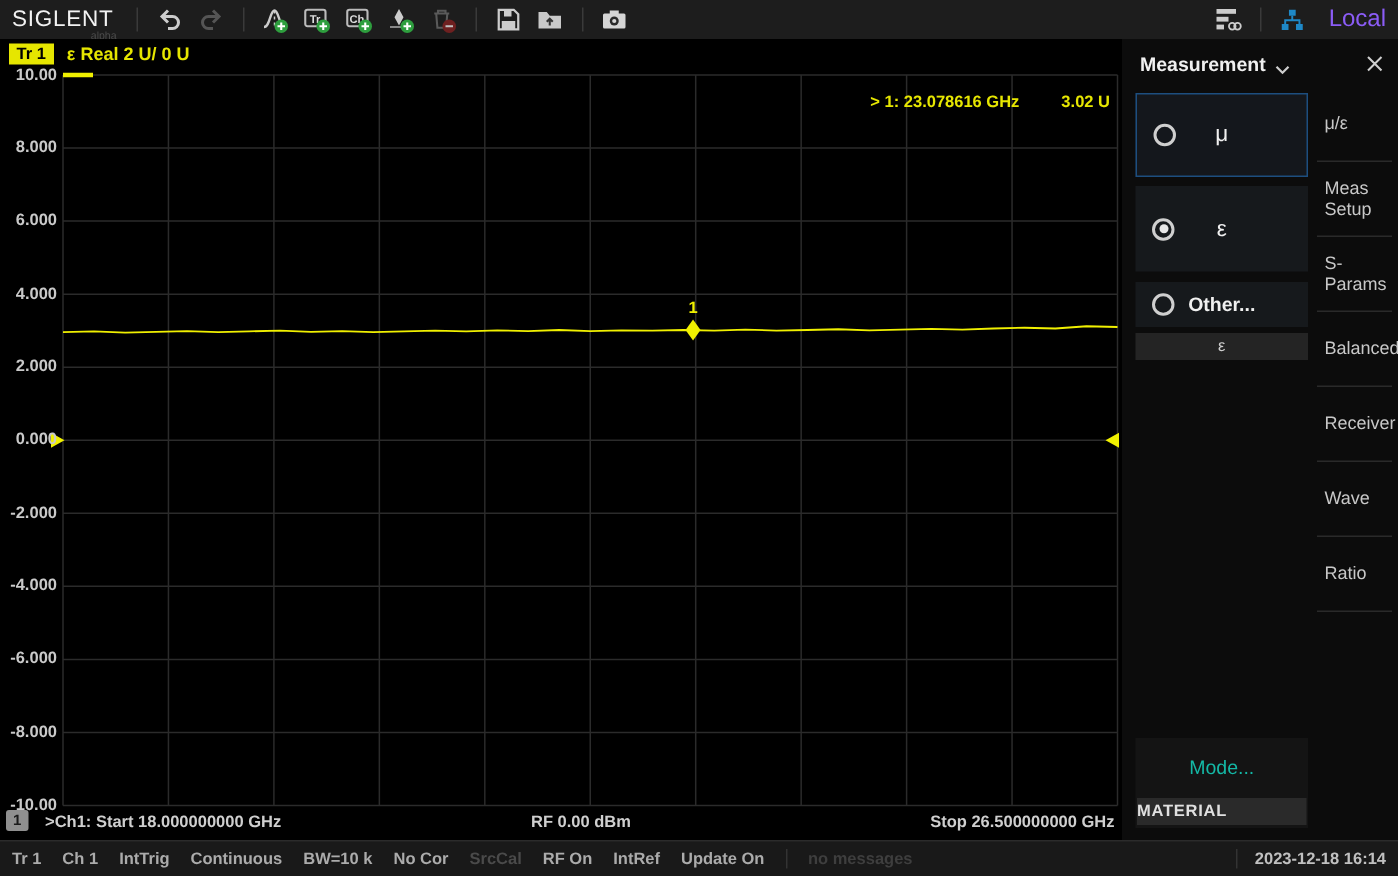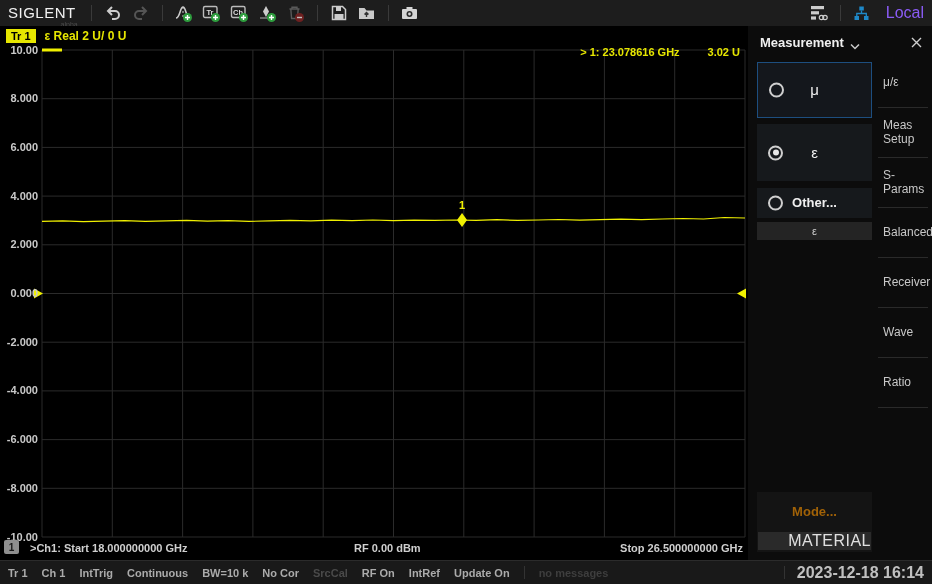--- a/index.html
+++ b/index.html
@@ -17,21 +17,21 @@
           margin:0 3px;flex:0 0 auto;}
   .tb-right{margin-left:auto;display:flex;align-items:center;}
   .local-label{color:#8b5cf6;font-size:16px;margin-left:10px;}
 
   
   .graph{position:absolute;top:26px;left:0;width:748px;height:534px;background:#000;}
   .trace-header{position:absolute;top:3px;left:6px;display:flex;align-items:center;z-index:3;}
   .tr-badge{background:#e6e600;color:#000;font-size:11px;font-weight:bold;padding:1px 5px;}
   .tr-info{color:#e6e600;font-size:12px;font-weight:bold;margin-left:9px;}
   #plot-svg{position:absolute;top:0;left:0;}
-  .marker-readout{position:absolute;top:20px;right:8px;display:flex;gap:28px;z-index:3;align-items:flex-end;}
+  .marker-readout{position:absolute;top:36px;right:8px;display:flex;gap:28px;z-index:3;align-items:flex-end;}
   .marker-readout span{color:#e6e600;font-size:11px;font-weight:bold;}
   .ylab{position:absolute;left:0;width:38px;text-align:right;color:#c9c9c9;
         font-size:11px;font-weight:600;z-index:2;}
   .ch-badge{position:absolute;left:4px;top:514px;width:15px;height:14px;background:#8f8f8f;
             border-radius:2px;color:#1a1a1a;font-size:10px;font-weight:bold;
             display:flex;align-items:center;justify-content:center;z-index:3;}
   .plot-footer{position:absolute;left:0;top:516px;width:748px;height:16px;z-index:3;}
   .start-label{position:absolute;left:30px;color:#cfcfcf;font-size:11px;font-weight:600;}
   .rf-label{position:absolute;left:334px;color:#cfcfcf;font-size:11px;font-weight:700;padding-left:20px;}
   .stop-label{position:absolute;right:5px;color:#cfcfcf;font-size:11px;font-weight:600;}
@@ -50,39 +50,39 @@
          border:2px solid #cfcfcf;border-radius:50%;}
   .radio.sel::after{content:"";position:absolute;left:2.5px;top:2.5px;width:6px;height:6px;
          border-radius:50%;background:#e8e8e8;}
   .opt-label{position:absolute;inset:0;text-align:center;color:#f0f0f0;font-size:15px;}
   .opt-mu .opt-label{line-height:54px;}
   .opt-eps .opt-label{line-height:57px;}
   .opt-other .opt-label{line-height:30px;font-size:13px;font-weight:bold;}
   .sub-bar{position:absolute;left:9px;top:196px;width:115px;height:18px;background:#242424;
            color:#cfcfcf;font-size:11px;text-align:center;line-height:18px;}
   .mode-box{position:absolute;left:9px;top:466px;width:115px;height:60px;background:#141414;}
-  .mode-label{position:absolute;top:12px;width:100%;text-align:center;color:#a16207;
-              font-size:13px;font-weight:bold;}
+  .mode-label{position:absolute;top:12px;width:100%;text-align:center;color:#14b8a6;
+              font-size:13px;font-weight:normal;}
   .mode-value{position:absolute;left:1px;right:1px;bottom:2px;height:18px;background:#2a2a2a;
-              color:#e0e0e0;font-size:16px;font-weight:normal;text-align:right;line-height:18px;
+              color:#e0e0e0;font-size:11px;font-weight:bold;text-align:left;line-height:18px;
               letter-spacing:.5px;}
   .side-menu{position:absolute;left:130px;top:32px;width:50px;}
   .menu-item{height:49px;border-bottom:1px solid #2a2a2a;color:#c8c8c8;font-size:12px;
              display:flex;align-items:center;padding-left:5px;line-height:1.15;}
 
   
   .statusbar{position:absolute;left:0;top:560px;width:932px;height:24px;background:#191919;
              border-top:1px solid #2b2b2b;box-sizing:border-box;display:flex;
              align-items:center;padding:0 8px;gap:14px;}
   .sb-item{color:#ababab;font-size:11px;font-weight:600;white-space:nowrap;}
   .sb-item.dim{color:#4a4a4a;}
   .sb-sep{width:1px;height:13px;background:#333;flex:0 0 auto;}
   .sb-msg{color:#3e3e3e;font-size:11px;font-weight:600;}
   .sb-right{margin-left:auto;display:flex;align-items:center;gap:12px;}
-  .sb-date{color:#c0c0c0;font-size:16px;font-weight:600;}
+  .sb-date{color:#c0c0c0;font-size:11px;font-weight:600;}
 </style>
 </head>
 <body>
 
 <div class="app">
 
   <header class="toolbar">
     <div class="logo">
       <span class="logo-main">SIGLENT</span>
       <span class="logo-sub">alpha</span>

